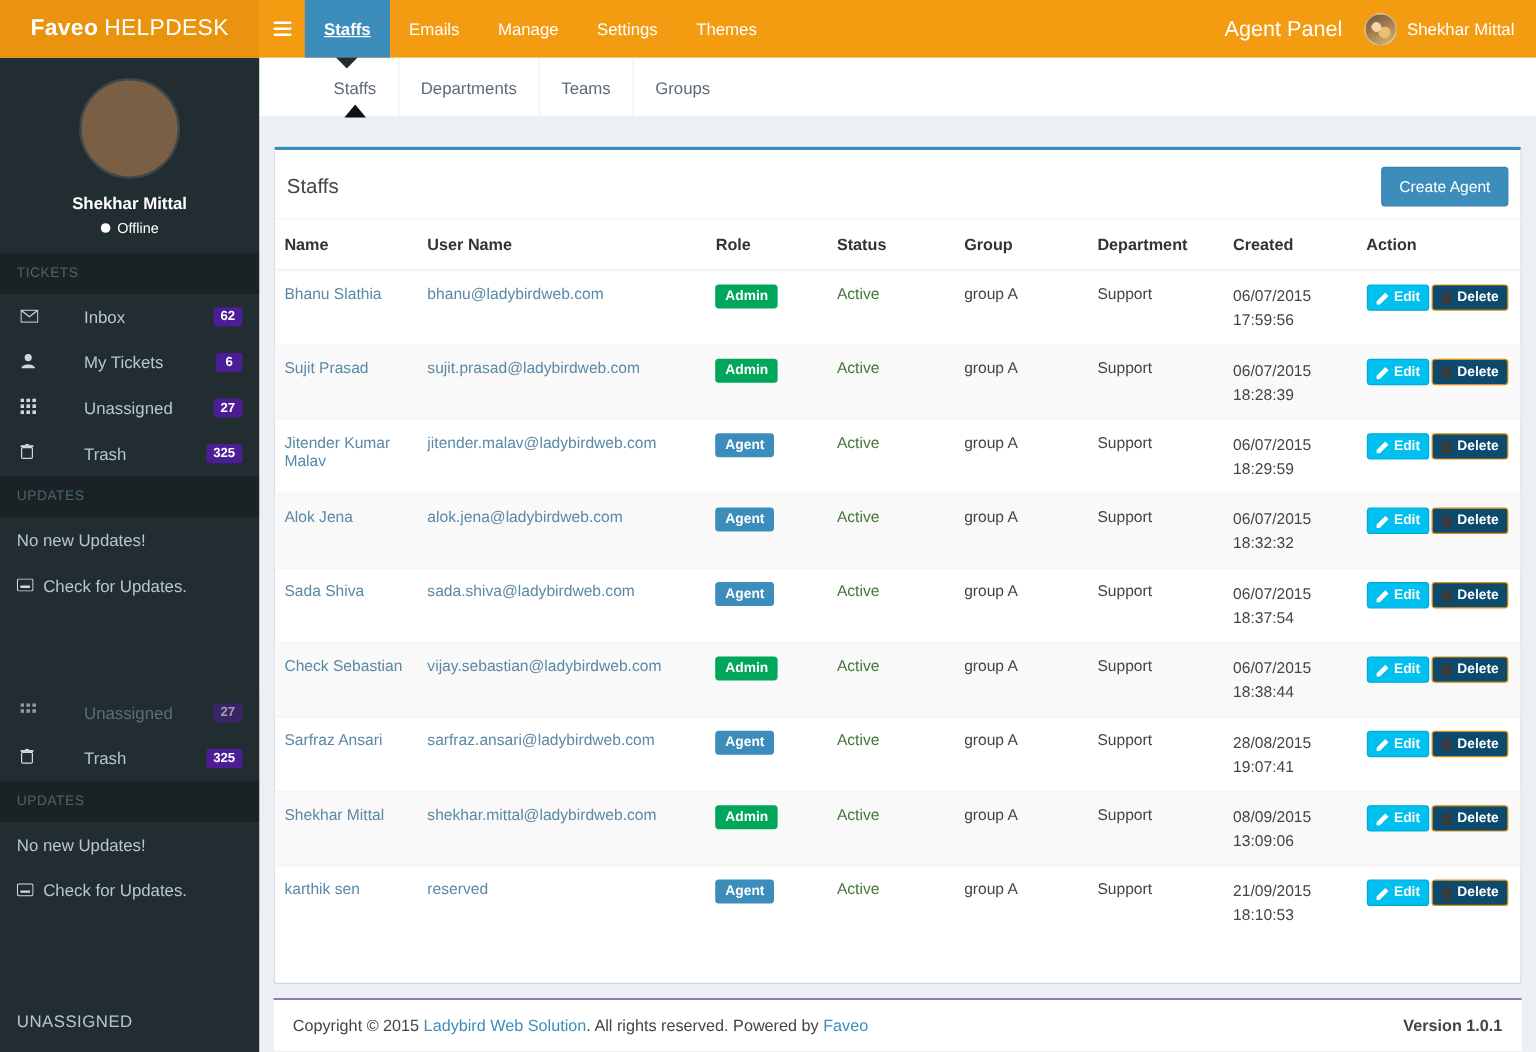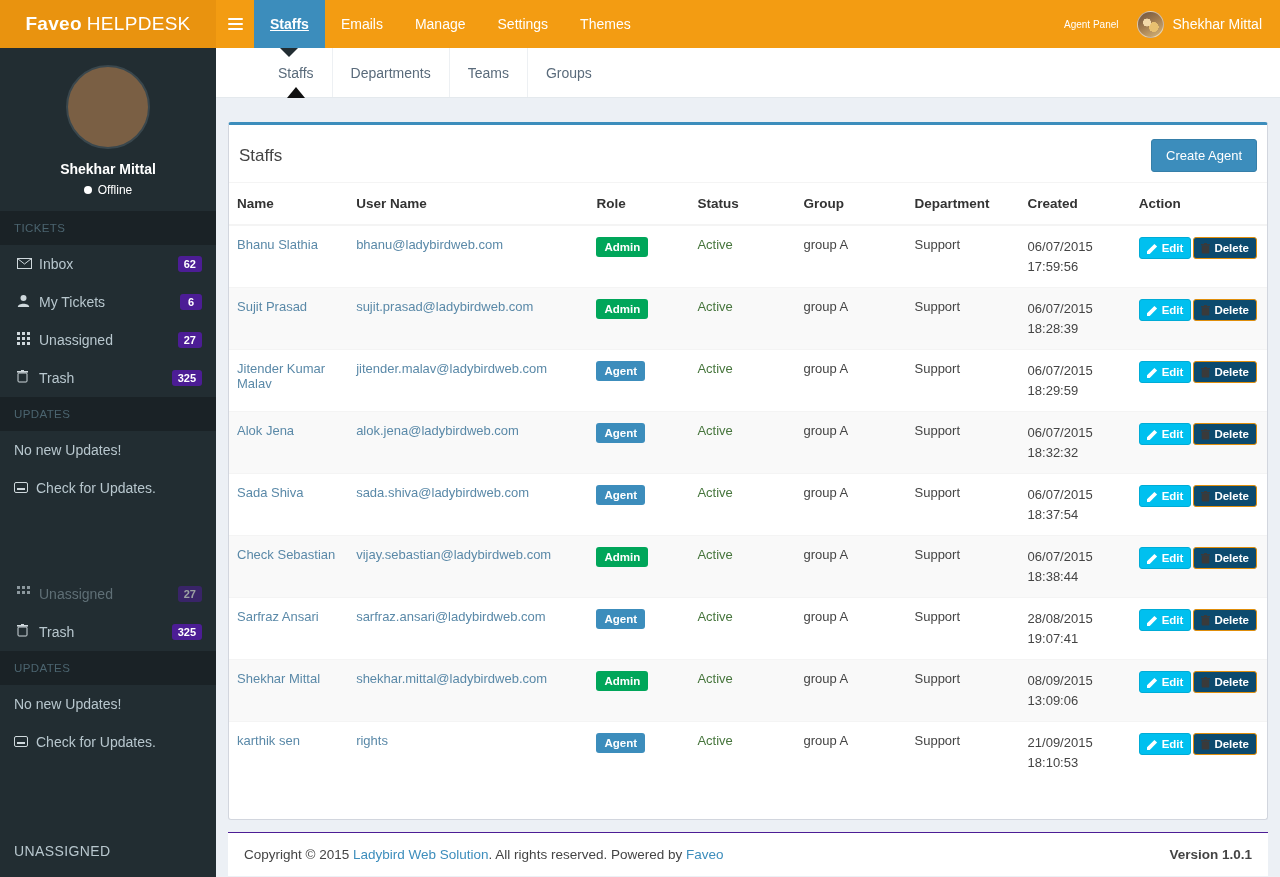--- a/index.html
+++ b/index.html
@@ -82,21 +82,21 @@
 
   .nav-right {
     margin-left: auto;
     display: flex;
     align-items: center;
     padding-right: 18px;
     gap: 18px;
   }
   .nav-right .link {
     color: #fff;
-    font-size: 10px;
+    font-size: 18px;
     cursor: pointer;
   }
   .nav-user {
     display: flex;
     align-items: center;
     gap: 9px;
     cursor: pointer;
     color: #fff;
     font-size: 14px;
   }
@@ -168,21 +168,21 @@
     cursor: pointer;
     border-left: 3px solid transparent;
   }
   .side-link .sicon {
     width: 22px;
     flex: 0 0 22px;
     color: #cfd8dc;
     font-size: 13px;
     display: inline-block;
   }
-  .side-link .stext { flex: 1; }
+  .side-link .stext { flex: 1; margin-left: 31px; }
   .badge {
     background: #4c1d95;
     color: #fff;
     font-size: 11px;
     font-weight: bold;
     border-radius: 3px;
     padding: 2px 6px;
     min-width: 22px;
     text-align: center;
   }
@@ -774,21 +774,21 @@
                   </span>Edit</span><span class="btn-sm btn-del"><span>
                     <svg width="9" height="11" viewBox="0 0 9 11">
                       <rect x="0.7" y="2.4" width="7.6" height="8" rx="1" fill="#3a3a3a"></rect>
                       <rect x="0" y="1" width="9" height="1.4" fill="#3a3a3a"></rect>
                       <rect x="3" y="0" width="3" height="1.1" fill="#3a3a3a"></rect>
                     </svg>
                   </span>Delete</span></td>
             </tr>
             <tr>
               <td><span class="cell-link">karthik sen</span></td>
-              <td><span class="cell-link">rights</span></td>
+              <td><span class="cell-link">reserved</span></td>
               <td><span class="lbl lbl-agent">Agent</span></td>
               <td><span class="txt-active">Active</span></td>
               <td>group A</td>
               <td>Support</td>
               <td>
                 <span class="created-line">21/09/2015</span>
                 <span class="created-line">18:10:53</span>
               </td>
               <td><span class="btn-sm btn-edit"><span>
                     <svg width="11" height="11" viewBox="0 0 11 11">

